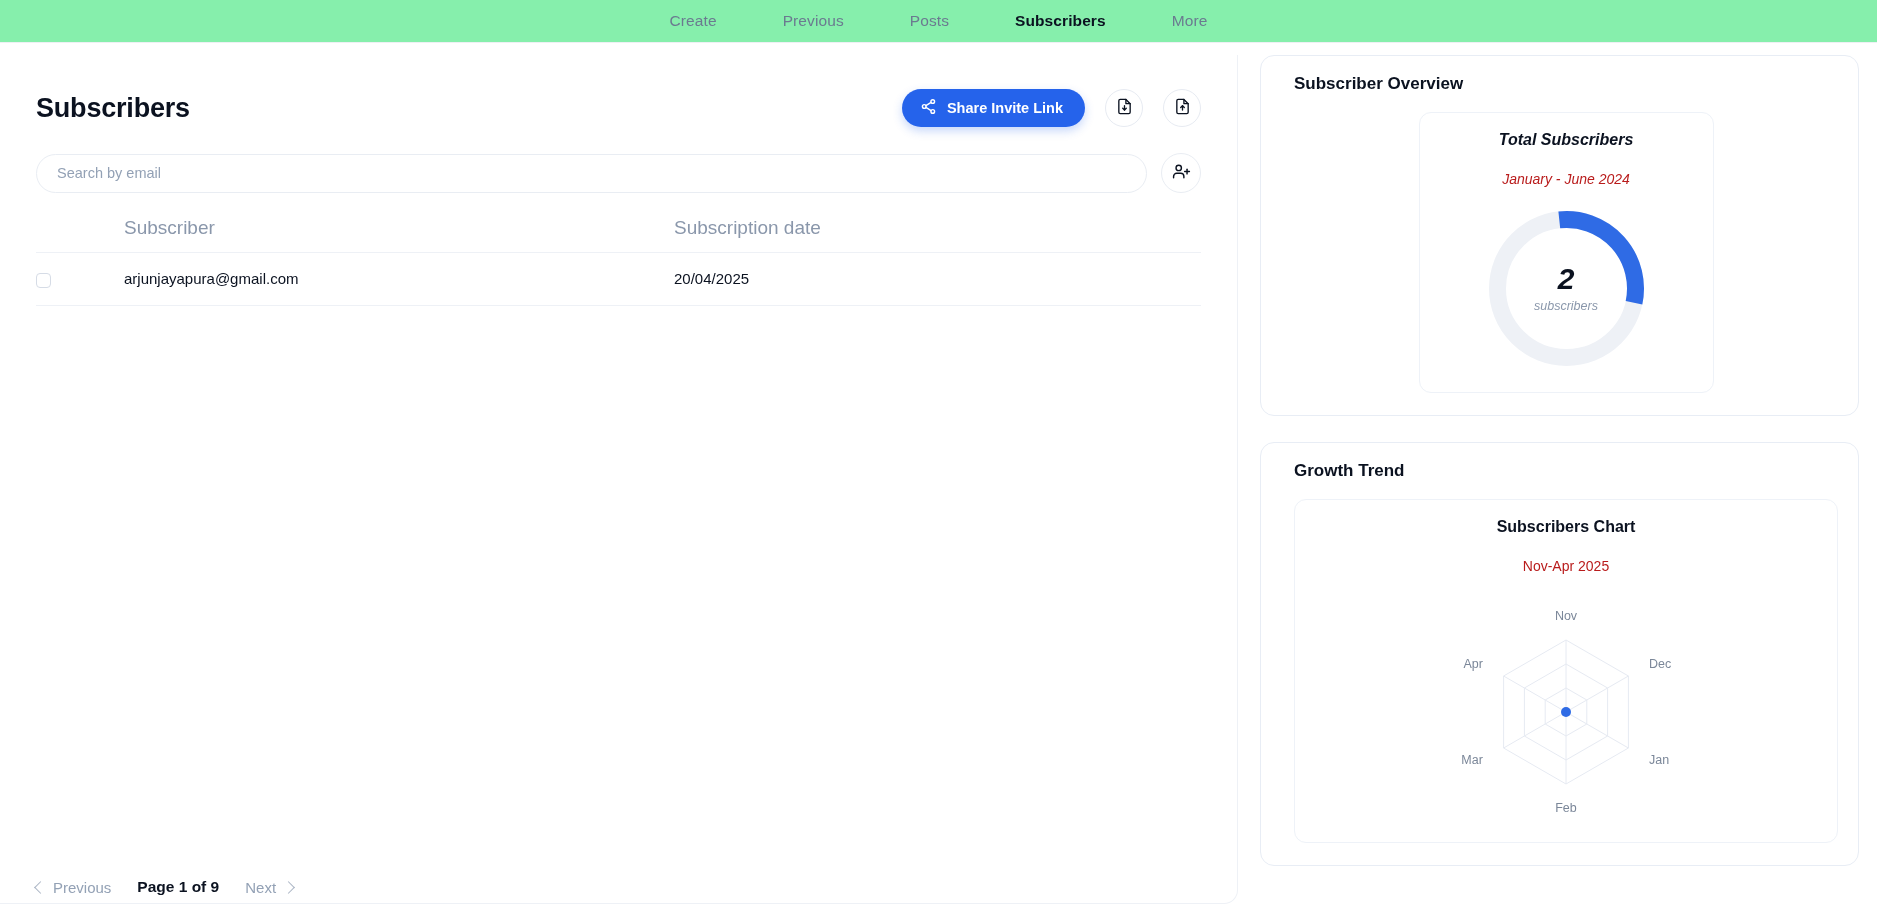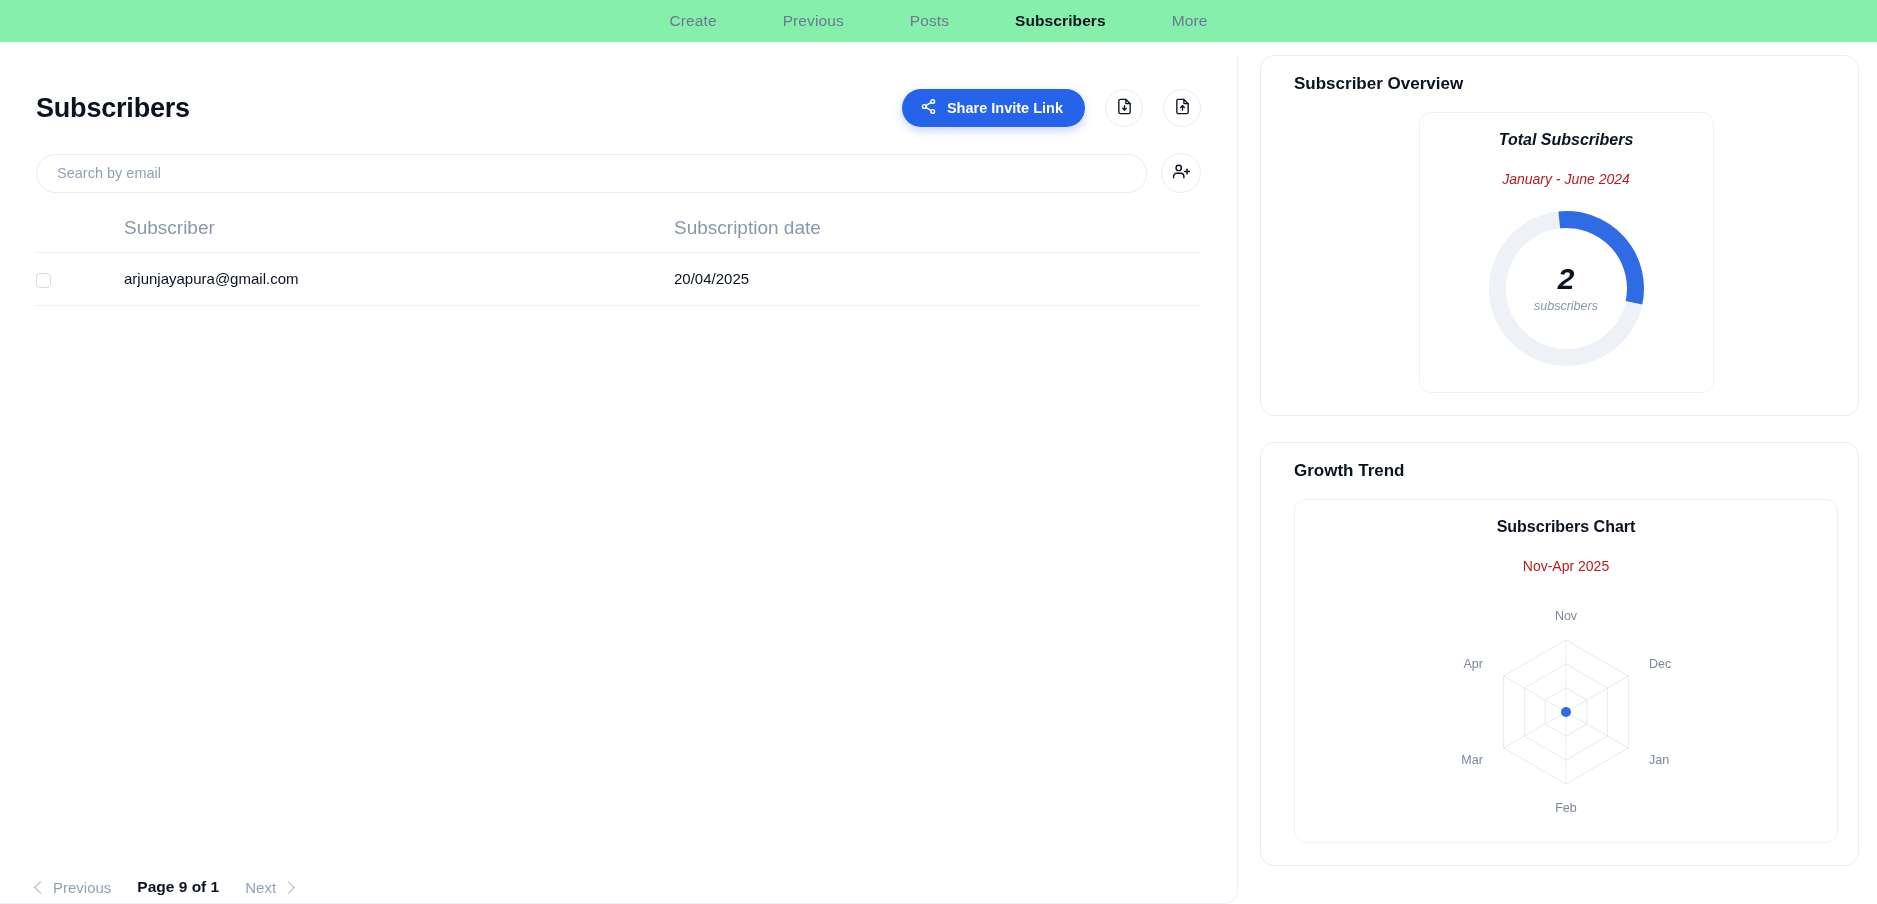--- a/index.html
+++ b/index.html
@@ -343,21 +343,21 @@
           <td>20/04/2025</td>
         </tr>
       </tbody>
     </table>
 
     <div class="pager">
       <button class="pager-btn">
         <span class="chev left"></span>
         <span>Previous</span>
       </button>
-      <span class="pager-label">Page 9 of 1</span>
+      <span class="pager-label">Page 1 of 9</span>
       <button class="pager-btn">
         <span>Next</span>
         <span class="chev right"></span>
       </button>
     </div>
   </div>
 
   <div class="right-panel">
 
     <div class="card">

